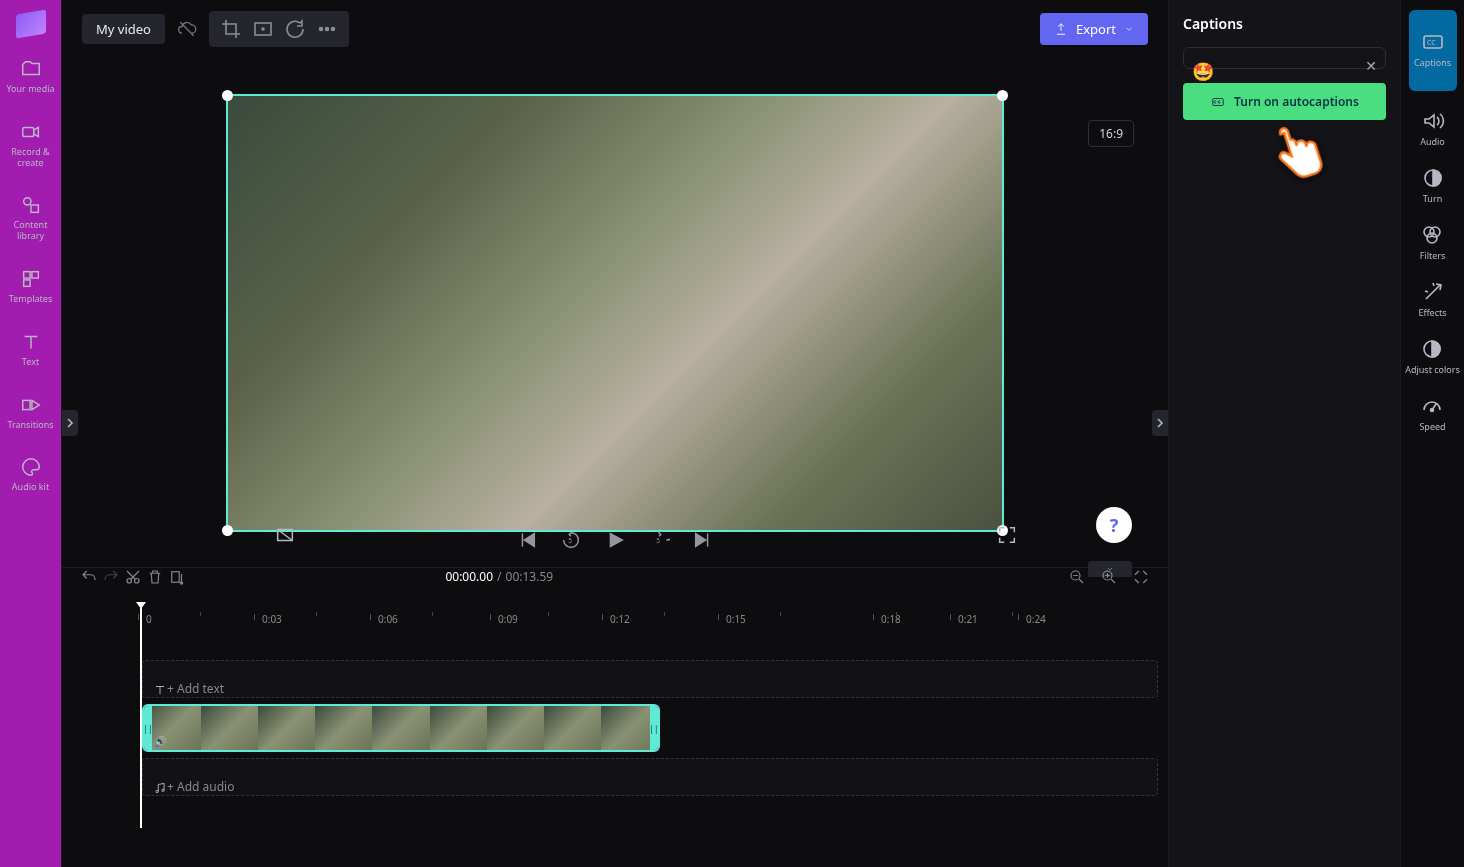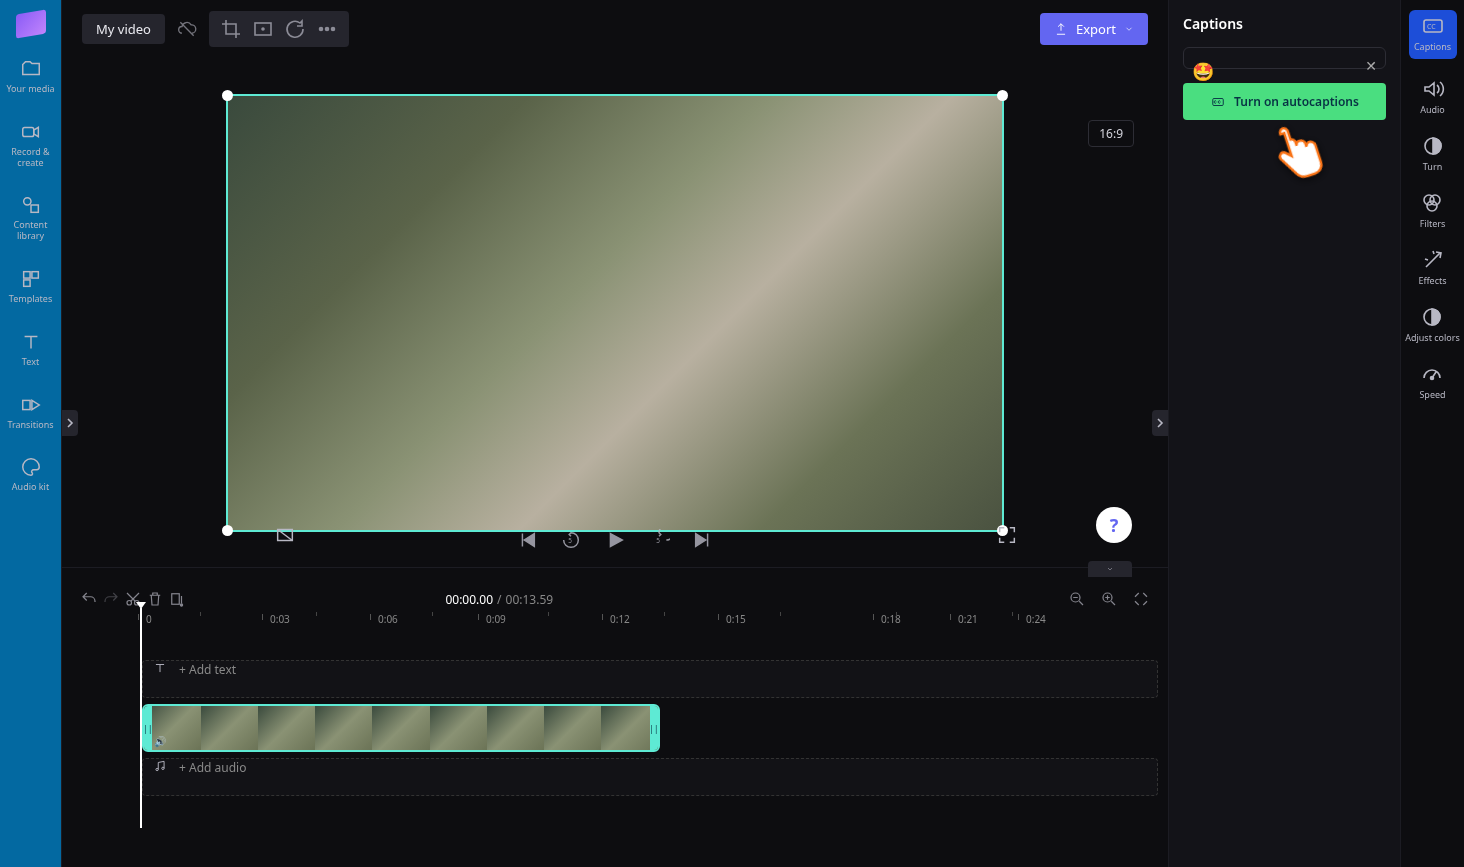--- a/index.html
+++ b/index.html
@@ -1,17 +1,17 @@
 <!DOCTYPE html>
 <html><head>
 <meta charset="utf-8">
 <style>
 *{box-sizing:border-box;margin:0;padding:0;font-family:system-ui,-apple-system,'Segoe UI',sans-serif}
 body{background:#0d0d10;color:#d4d4dc;width:1464px;height:867px;overflow:hidden;position:relative;display:flex}
-.left-rail{width:62px;background:#0369a1;display:flex;flex-direction:column;align-items:center;padding-top:12px;gap:18px;border-right:1px solid #1c1c23}
+.left-rail{width:62px;background:#a21caf;display:flex;flex-direction:column;align-items:center;padding-top:12px;gap:18px;border-right:1px solid #1c1c23}
 .logo{width:30px;height:24px;background:linear-gradient(135deg,#8b5cf6,#c084fc);transform:skewY(-10deg);border-radius:3px}
 .rail-item{display:flex;flex-direction:column;align-items:center;gap:4px;cursor:pointer;padding:4px;width:100%}
 .rail-item .icon{width:22px;height:22px;display:flex;align-items:center;justify-content:center}
 .rail-item span{font-size:9px;color:#b8b8c4;text-align:center;line-height:1.2}
 .rail-toggle{position:absolute;left:62px;top:410px;width:16px;height:26px;background:#25252d;border-radius:0 4px 4px 0;display:flex;align-items:center;justify-content:center;cursor:pointer}
 .main{flex:1;display:flex;flex-direction:column;position:relative}
 .topbar{height:58px;display:flex;align-items:center;padding:0 20px;gap:12px}
 .title-chip{background:#25252d;padding:6px 14px;border-radius:4px;font-size:13px;color:#e8e8ee}
 .cloud-off{width:20px;height:20px;opacity:.6}
 .tool-group{display:flex;gap:8px;background:#25252d;padding:6px 10px;border-radius:4px;margin:0 auto}
@@ -22,50 +22,50 @@
 .handle{position:absolute;width:11px;height:11px;background:#fff;border-radius:50%}
 .handle.tl{top:-6px;left:-6px}.handle.tr{top:-6px;right:-6px}.handle.bl{bottom:-6px;left:-6px}.handle.br{bottom:-6px;right:-6px}
 .ratio-chip{position:absolute;top:62px;right:34px;background:#0d0d10;border:1px solid #2d2d35;padding:4px 10px;border-radius:4px;font-size:12px;cursor:pointer}
 .controls{position:absolute;bottom:16px;left:0;right:0;display:flex;align-items:center;justify-content:center;gap:22px}
 .ctrl-side{position:absolute;bottom:16px}
 .ctrl-side.left{left:212px}.ctrl-side.right{right:150px}
 .ctrl-btn{width:22px;height:22px;cursor:pointer;opacity:.8}
 .help-fab{position:absolute;right:36px;bottom:24px;width:36px;height:36px;background:#fff;border-radius:50%;display:flex;align-items:center;justify-content:center;cursor:pointer;font-weight:bold;color:#6366f1;font-size:18px}
 .collapse-tab{position:absolute;bottom:-10px;right:36px;width:44px;height:16px;background:#25252d;border-radius:4px 4px 0 0;display:flex;align-items:center;justify-content:center;cursor:pointer}
 .timeline-section{height:300px;background:#0d0d10;border-top:1px solid #1c1c23;display:flex;flex-direction:column}
-.tl-toolbar{height:40px;display:flex;align-items:flex-end;padding:0 18px;gap:4px}
+.tl-toolbar{height:40px;display:flex;align-items:flex-start;padding:0 18px;gap:4px}
 .tl-tool{width:18px;height:18px;cursor:pointer;opacity:.7}
 .tl-time{margin:0 auto;font-size:12px;display:flex;gap:4px}
 .tl-time .cur{color:#fff}.tl-time .dur{color:#888}
 .tl-zoom{display:flex;gap:14px;margin-left:auto}
 .ruler{height:22px;position:relative;padding-left:80px}
 .ruler-tick{position:absolute;font-size:10px;color:#888;top:4px}
 .ruler-tick::before{content:'';position:absolute;left:-8px;top:2px;width:1px;height:6px;background:#555}
 .ruler-minor{position:absolute;width:1px;height:4px;background:#444;top:4px}
 .playhead{position:absolute;left:78px;top:0;width:2px;height:220px;background:#fff}
 .playhead::before{content:'';position:absolute;top:-6px;left:-4px;border:5px solid transparent;border-top:7px solid #fff}
 .tracks{position:relative;padding-left:80px;padding-right:10px}
-.track{height:38px;margin:6px 0;border-radius:4px;display:flex;align-items:flex-start;padding:0 10px;gap:12px;font-size:12px;color:#888;cursor:pointer}
+.track{height:38px;margin:6px 0;border-radius:4px;display:flex;align-items:flex-end;padding:0 10px;gap:0;font-size:12px;color:#888;cursor:pointer}
 .track.text{border:1px dashed #333;background:rgba(30,30,38,.3);margin-top:30px}
 .track.video{height:48px;background:linear-gradient(90deg,#4a5240 0%,#5a6349 20%,#6b7356 40%,#5a6349 60%,#4a5240 80%,#5a6349 100%);border:2px solid #5eead4;border-radius:6px;width:518px;margin-left:0;position:relative;padding:0}
 .track.video .thumb-strip{display:flex;height:100%;width:100%;overflow:hidden;border-radius:4px}
 .track.video .thumb{flex:1;background:linear-gradient(135deg,#3a4a3d,#8a9274,#6b7356)}
 .track.video .grip{position:absolute;width:8px;height:100%;background:#5eead4;display:flex;align-items:center;justify-content:center;font-size:8px;color:#083344}
 .track.video .grip.l{left:0;border-radius:4px 0 0 4px}.track.video .grip.r{right:0;border-radius:0 4px 4px 0}
 .track.audio{border:1px dashed #333;background:rgba(30,30,38,.3)}
 .captions-panel{width:232px;background:#131318;border-left:1px solid #1c1c23;padding:14px;display:flex;flex-direction:column;gap:14px;position:relative}
 .panel-title{font-size:14px;font-weight:600;color:#fff}
 .tip-box{border:1px solid #2d2d35;border-radius:6px;padding:10px 32px 10px 40px;font-size:11px;line-height:1.45;color:#ccc;position:relative}
 .tip-box .emoji{position:absolute;left:8px;top:10px;font-size:18px}
 .tip-box .close{position:absolute;right:8px;top:8px;cursor:pointer;font-size:14px;color:#aaa}
 .auto-btn{background:#4ade80;color:#083344;padding:10px;border-radius:4px;font-size:12px;font-weight:600;display:flex;align-items:center;justify-content:center;gap:8px;cursor:pointer}
 .hand-cursor{position:absolute;left:100px;top:120px;font-size:52px;transform:rotate(-18deg);pointer-events:none;filter:drop-shadow(0 2px 4px rgba(0,0,0,.6))}
 .right-rail{width:64px;background:#0d0d10;border-left:1px solid #1c1c23;display:flex;flex-direction:column;align-items:center;padding-top:10px;gap:20px}
 .rr-item{display:flex;flex-direction:column;align-items:center;gap:4px;cursor:pointer}
-.rr-item.active{background:#1d4ed8;padding:6px 4px;border-radius:6px;width:48px}
+.rr-item.active{background:#0369a1;padding:22px 4px;border-radius:6px;width:48px}
 .rr-item .icon{width:24px;height:20px;display:flex;align-items:center;justify-content:center}
 .rr-item span{font-size:9px;color:#b8b8c4;text-align:center}
 .rr-toggle{position:absolute;right:296px;top:410px;width:16px;height:26px;background:#25252d;border-radius:4px 0 0 4px;display:flex;align-items:center;justify-content:center;cursor:pointer}
 svg{stroke:#b8b8c4;fill:none;stroke-width:1.6}
 .ctrl-btn svg, .tl-tool svg, .tool-btn svg{width:100%;height:100%}
 .track.video .vol-icons{position:absolute;left:10px;bottom:2px;display:flex;gap:4px;font-size:10px;color:#fff}
 </style>
 </head>
 <body>
 
@@ -260,23 +260,23 @@
               <path d="M15 15l5 5M7 10h6M10 7v6"></path>
             </svg></div>
         <div class="tl-tool"><svg viewBox="0 0 24 24">
               <path d="M9 4L4 9M15 4l5 5M9 20l-5-5M15 20l5-5"></path>
             </svg></div>
       </div>
     </div>
     <div class="ruler">
       <div class="playhead"></div>
       <span class="ruler-tick" style="left:84px">0</span>
-      <span class="ruler-tick" style="left:208px">0:03</span>
+      <span class="ruler-tick" style="left:200px">0:03</span>
       <span class="ruler-tick" style="left:316px">0:06</span>
-      <span class="ruler-tick" style="left:424px">0:09</span>
+      <span class="ruler-tick" style="left:436px">0:09</span>
       <span class="ruler-tick" style="left:548px">0:12</span>
       <span class="ruler-tick" style="left:664px">0:15</span>
       <span class="ruler-tick" style="left:819px">0:18</span>
       <span class="ruler-tick" style="left:896px">0:21</span>
       <span class="ruler-tick" style="left:964px">0:24</span>
       <span class="ruler-minor" style="left:138px"></span>
         <span class="ruler-minor" style="left:254px"></span>
         <span class="ruler-minor" style="left:370px"></span>
         <span class="ruler-minor" style="left:486px"></span>
         <span class="ruler-minor" style="left:602px"></span>

